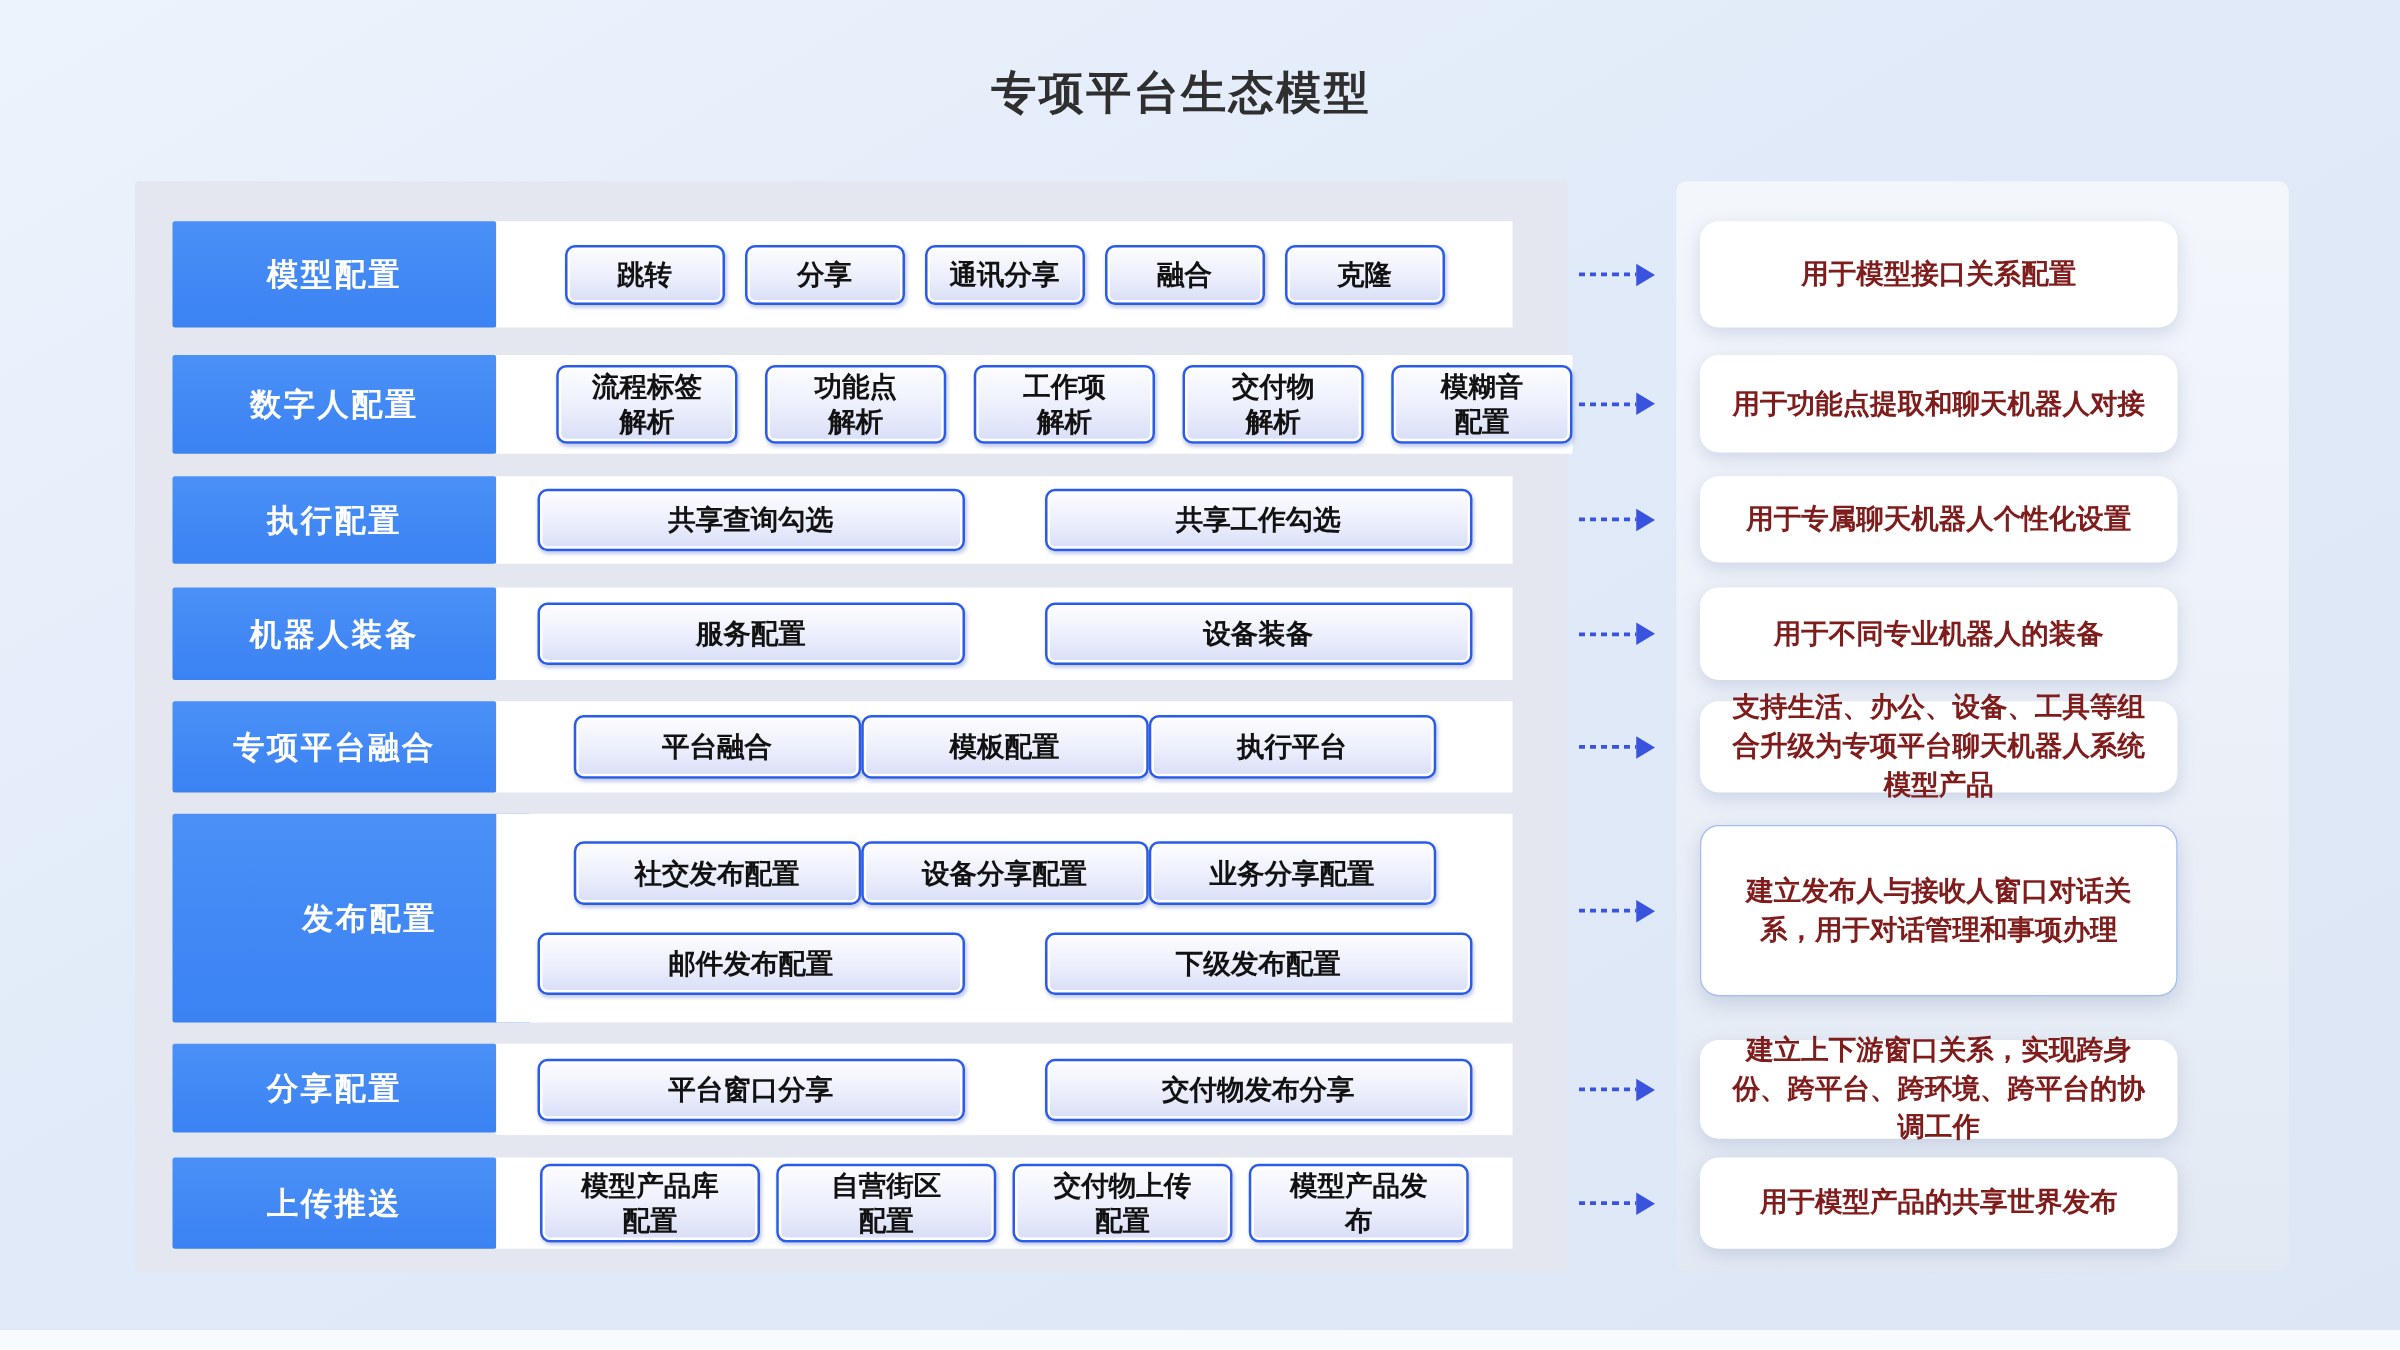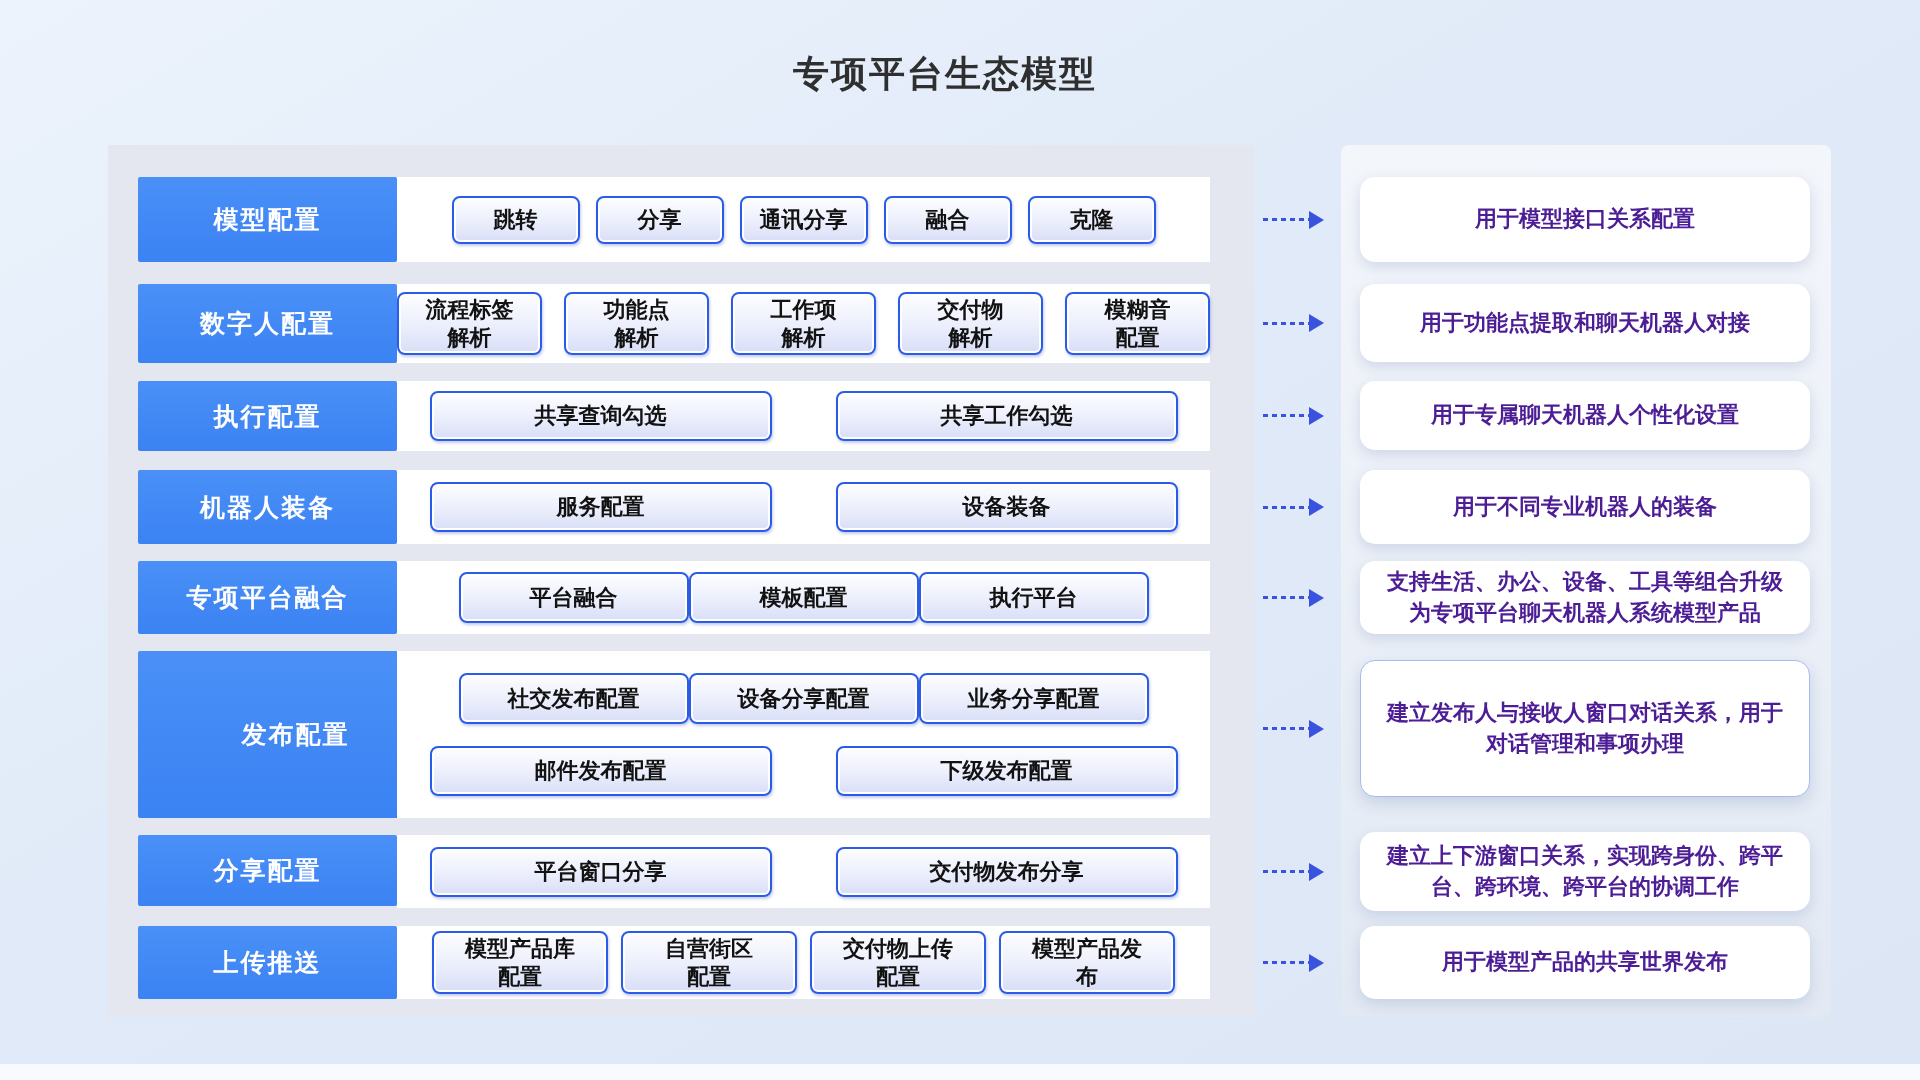--- a/index.html
+++ b/index.html
@@ -71,25 +71,25 @@
     width:46px;height:3px;
     background:repeating-linear-gradient(90deg,#3a53de 0 5px,transparent 5px 9px);
   }
   .arrow .head{
     width:0;height:0;
     border-top:9px solid transparent;
     border-bottom:9px solid transparent;
     border-left:15px solid #3a53de;
   }
   .desc-box{
-    position:absolute;left:1360px;width:450px;
+    position:absolute;left:1360px;width:382px;
     box-sizing:border-box;
     background:#ffffff;border-radius:15px;
     box-shadow:0 5px 14px rgba(125,145,185,0.28);
-    color:#4c1d95;font-size:22px;font-weight:bold;line-height:1.4;
+    color:#7f1d1d;font-size:22px;font-weight:bold;line-height:1.4;
     display:flex;align-items:center;justify-content:center;
     text-align:center;padding:0 18px;
   }
   .desc-box.highlight{
     border:1px solid #a4bdf0;
     box-shadow:0 6px 16px rgba(125,145,185,0.32);
   }
 </style>
 </head>
 <body>
@@ -108,21 +108,21 @@
         <div class="btn b-sm">融合</div>
         <div class="btn b-sm">克隆</div>
       </div>
     </div>
     <div class="arrow" style="top: 209.5px;">
       <div class="dash"></div>
       <div class="head"></div>
     </div>
     <div class="desc-box" style="top: 177px; height: 85px;">用于模型接口关系配置</div>
     <div class="row-label" style="top: 284px; height: 79px;">数字人配置</div>
-    <div class="row-body" style="top: 284px; height: 79px;">
+    <div class="row-body" style="top: 284px; height: 79px; padding-left: 48px;">
       <div class="btn-line line-tall2">
         <div class="btn b-tall2">流程标签
 解析</div>
         <div class="btn b-tall2">功能点
 解析</div>
         <div class="btn b-tall2">工作项
 解析</div>
         <div class="btn b-tall2">交付物
 解析</div>
         <div class="btn b-tall2">模糊音

